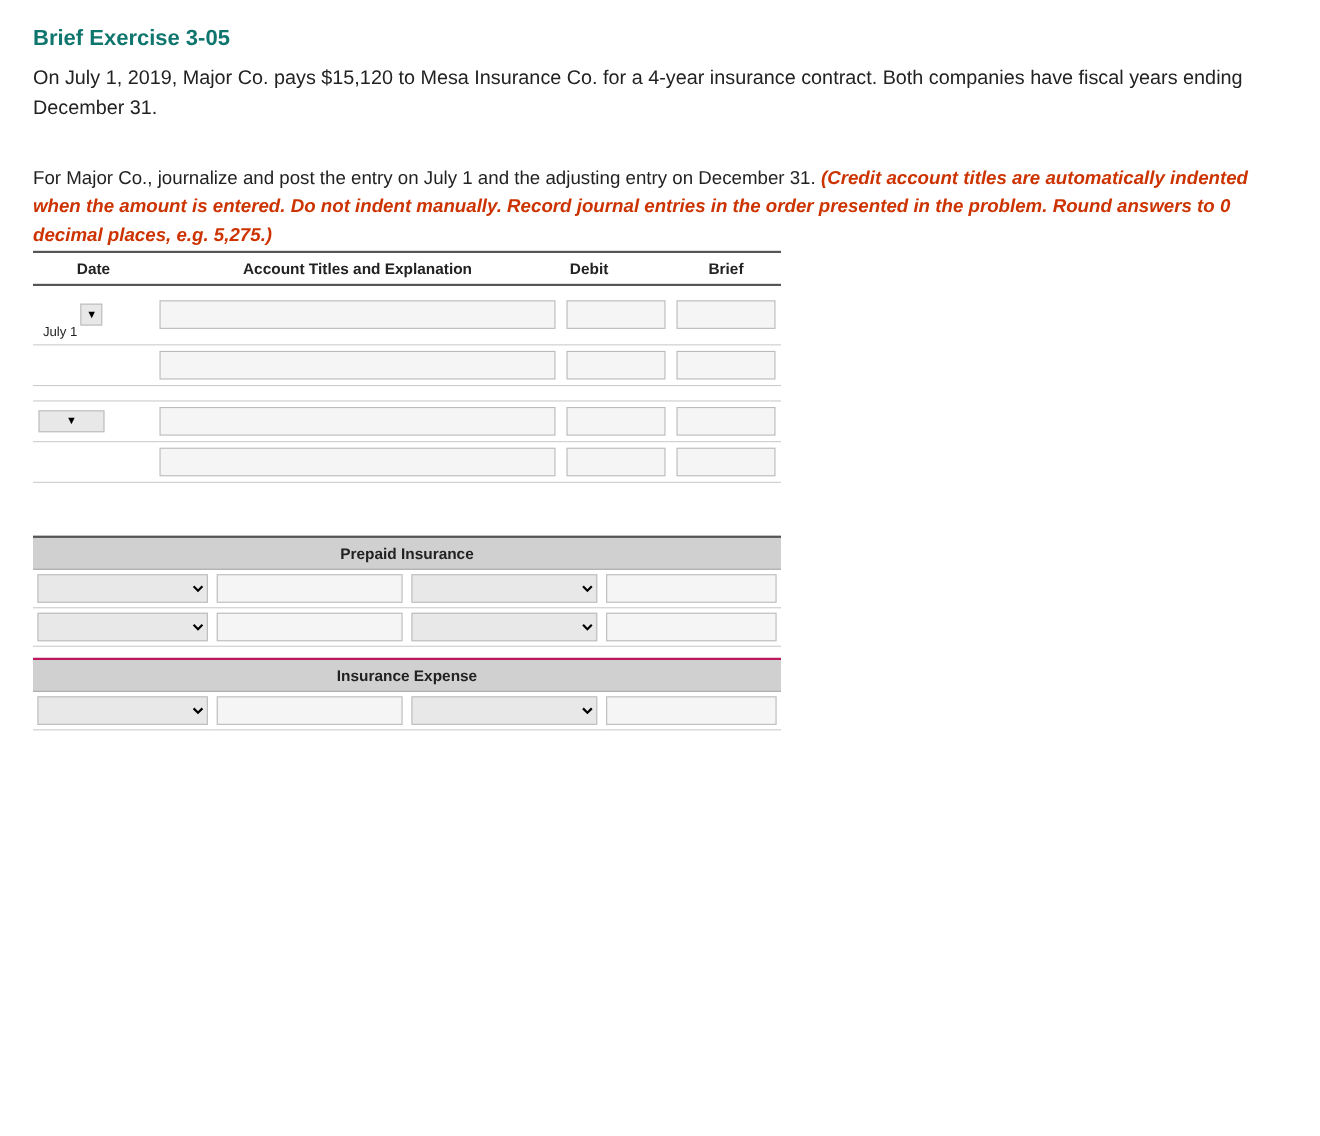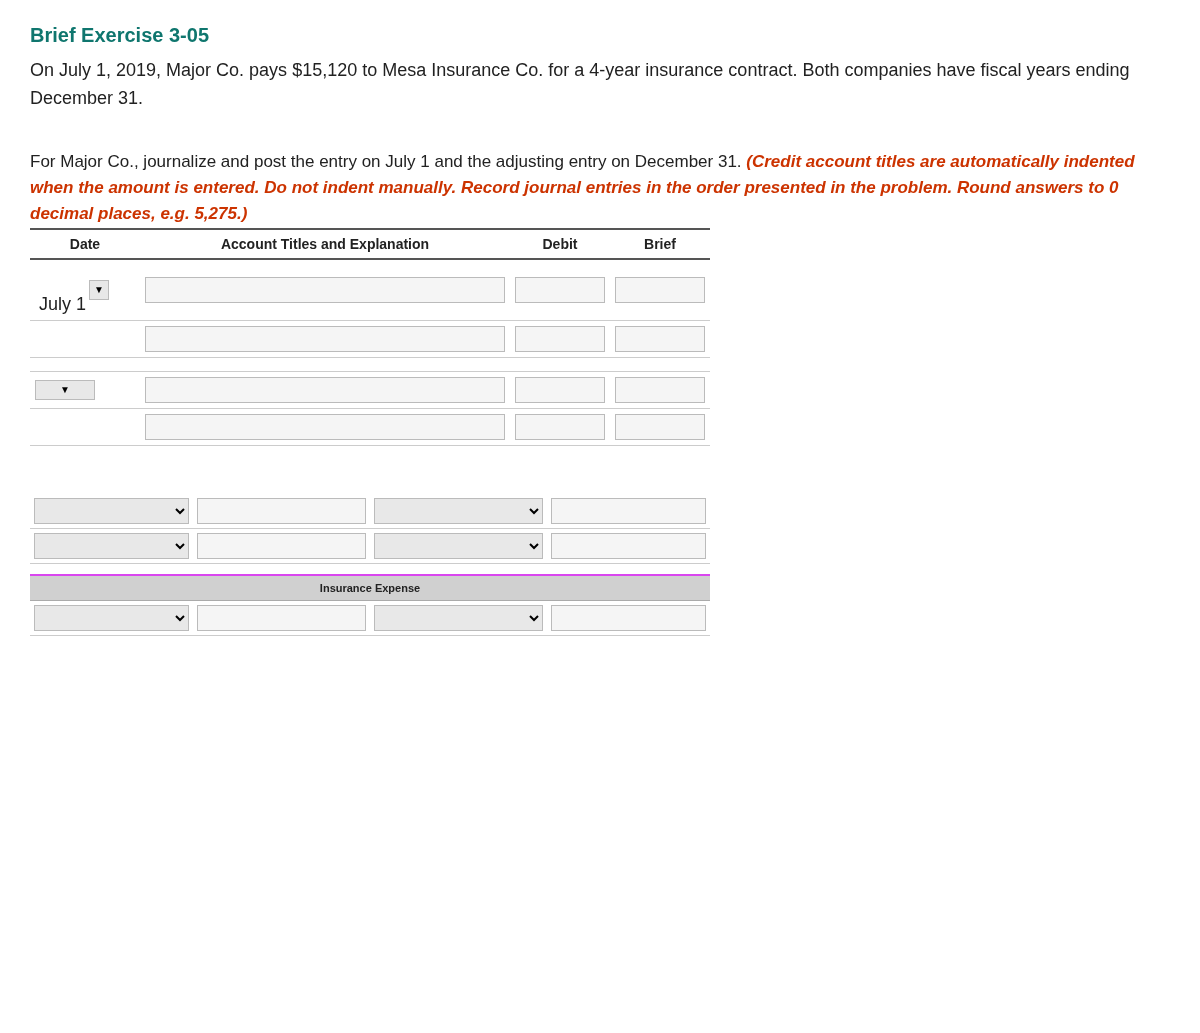--- a/index.html
+++ b/index.html
@@ -51,40 +51,40 @@
     .journal-table thead th {
       font-weight: bold;
       font-size: 14px;
       padding: 6px 8px;
       text-align: center;
       background: #fff;
     }
 
     .journal-table thead th.col-date { text-align: center; width: 110px; }
     .journal-table thead th.col-account { text-align: center; width: 370px; }
-    .journal-table thead th.col-debit { text-align: center; width: 100px; }
+    .journal-table thead th.col-debit { text-align: left; width: 100px; }
     .journal-table thead th.col-credit { text-align: center; width: 100px; }
 
     .journal-table tbody tr {
       border-bottom: 1px solid #ccc;
     }
 
     .journal-table tbody td {
       padding: 5px 5px;
       vertical-align: middle;
     }
 
     .date-cell {
       display: flex;
       align-items: center;
       gap: 3px;
     }
 
     .date-label {
-      font-size: 18px;
+      font-size: 12px;
       padding-left: 4px;
       margin-top: 29px;
     }
 
     .dropdown-btn {
       background: #e8e8e8;
       border: 1px solid #bbb;
       width: 20px;
       height: 20px;
       display: inline-flex;
@@ -154,23 +154,23 @@
       border: 1px solid #bbb;
       background: #f5f5f5;
       padding: 2px 4px;
       font-size: 13px;
     }
 
     .ledger-title-insurance {
       background: #d0d0d0;
       text-align: center;
       font-weight: bold;
-      font-size: 11px;
+      font-size: 14px;
       padding: 6px;
-      border-top: 2px solid #d946ef;
+      border-top: 2px solid #be185d;
       border-bottom: 1px solid #aaa;
     }
 
     .row-spacer {
       height: 14px;
     }
   </style>
 </head>
 <body>
 
@@ -266,20 +266,21 @@
         <input type="text" class="input-field" style="">
       </td>
     </tr>
   </tbody>
 </table>
 
 <br>
 
 
 <div class="ledger-section">
+  <div class="ledger-title-row">Prepaid Insurance</div>
   <table class="ledger-table">
     <tbody>
 
       <tr>
         <td class="td-date">
           <select class="ledger-select">
             <option value=""></option>
           </select>
         </td>
         <td class="td-amount">

